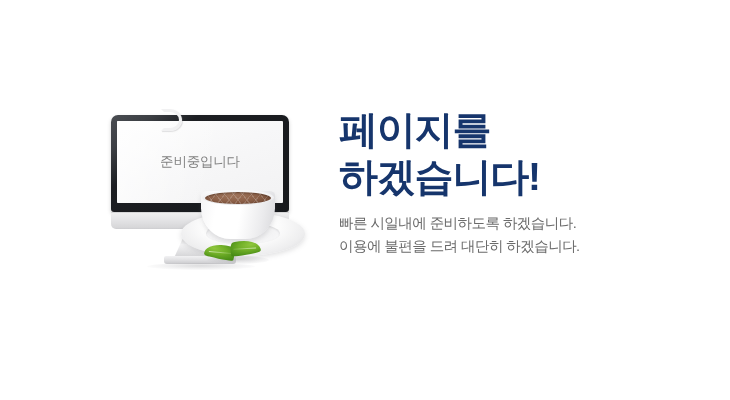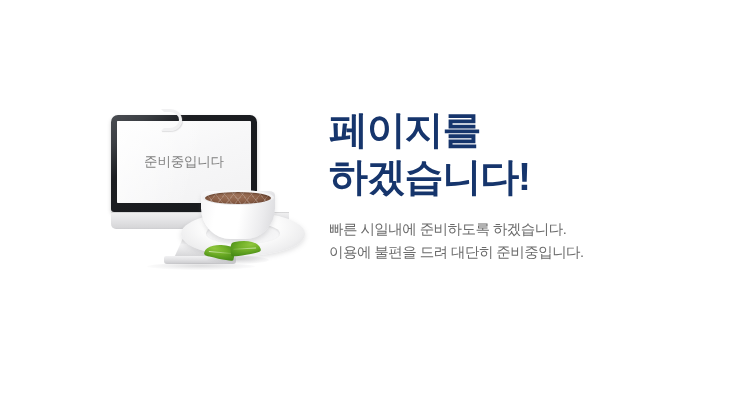--- a/index.html
+++ b/index.html
@@ -24,21 +24,21 @@
     left: 95px;
     top: 100px;
     width: 245px;
     height: 185px;
   }
 
   
   .monitor-wrap { position: absolute; left: 16px; top: 15px; width: 180px; height: 165px; }
 
   .monitor-body {
-    position: absolute; left: 0; top: 0; width: 146px; height: 97px;
+    position: absolute; left: 0; top: 0; width: 178px; height: 97px;
     border-radius: 7px 7px 3px 3px;
     background: linear-gradient(140deg, #4a4d52 0%, #3c3f44 14%, #1c1e22 30%, #17191c 100%);
     box-shadow: 0 2px 4px rgba(0,0,0,0.18);
     text-decoration: underline;
   }
   .monitor-screen {
     position: absolute; left: 6px; top: 6px; right: 6px; bottom: 9px;
     background: linear-gradient(160deg, #fdfdfd 0%, #f7f7f8 45%, #f2f2f3 100%);
     border-radius: 1px;
     overflow: hidden;
@@ -146,38 +146,38 @@
   }
   .leaf-1 { left: 110px; top: 144px; transform: rotate(14deg); }
   .leaf-2 { left: 135px; top: 140px; transform: rotate(-12deg) scaleX(-1); }
   .leaf-shadow {
     position: absolute; left: 112px; top: 156px; width: 62px; height: 8px;
     background: radial-gradient(ellipse at 50% 40%, rgba(120,120,125,0.28) 0%, rgba(150,150,155,0.10) 58%, rgba(255,255,255,0) 82%);
     border-radius: 50%;
   }
 
   
-  #textblock { position: absolute; left: 329px; top: 106px; width: 350px; }
+  #textblock { position: absolute; left: 339px; top: 106px; width: 350px; }
 
   .headline {
     color: #16356c;
     font-size: 39px;
     font-weight: bold;
     line-height: 47px;
     letter-spacing: -1.2px;
     white-space: nowrap;
   }
   .subline {
     color: #6b6b6b;
     font-size: 14.5px;
     line-height: 23px;
     letter-spacing: -0.55px;
     white-space: nowrap;
   }
-  .sub-wrap { margin-top: 18px; }
+  .sub-wrap { margin-top: 12px; }
 </style>
 </head>
 <body>
 
 <div id="page">
 
   <div id="illustration">
 
     <div class="monitor-wrap">
       <div class="monitor-body">
@@ -205,17 +205,17 @@
     <div class="leaf-shadow"></div>
     <div class="leaf leaf-1"></div>
     <div class="leaf leaf-2"></div>
   </div>
 
   <div id="textblock">
     <div class="headline">페이지를</div>
     <div class="headline">하겠습니다!</div>
     <div class="sub-wrap">
       <div class="subline">빠른 시일내에 준비하도록 하겠습니다.</div>
-      <div class="subline">이용에 불편을 드려 대단히 준비중입니다.</div>
+      <div class="subline">이용에 불편을 드려 대단히 하겠습니다.</div>
     </div>
   </div>
 
 </div>
 
 </body></html>

